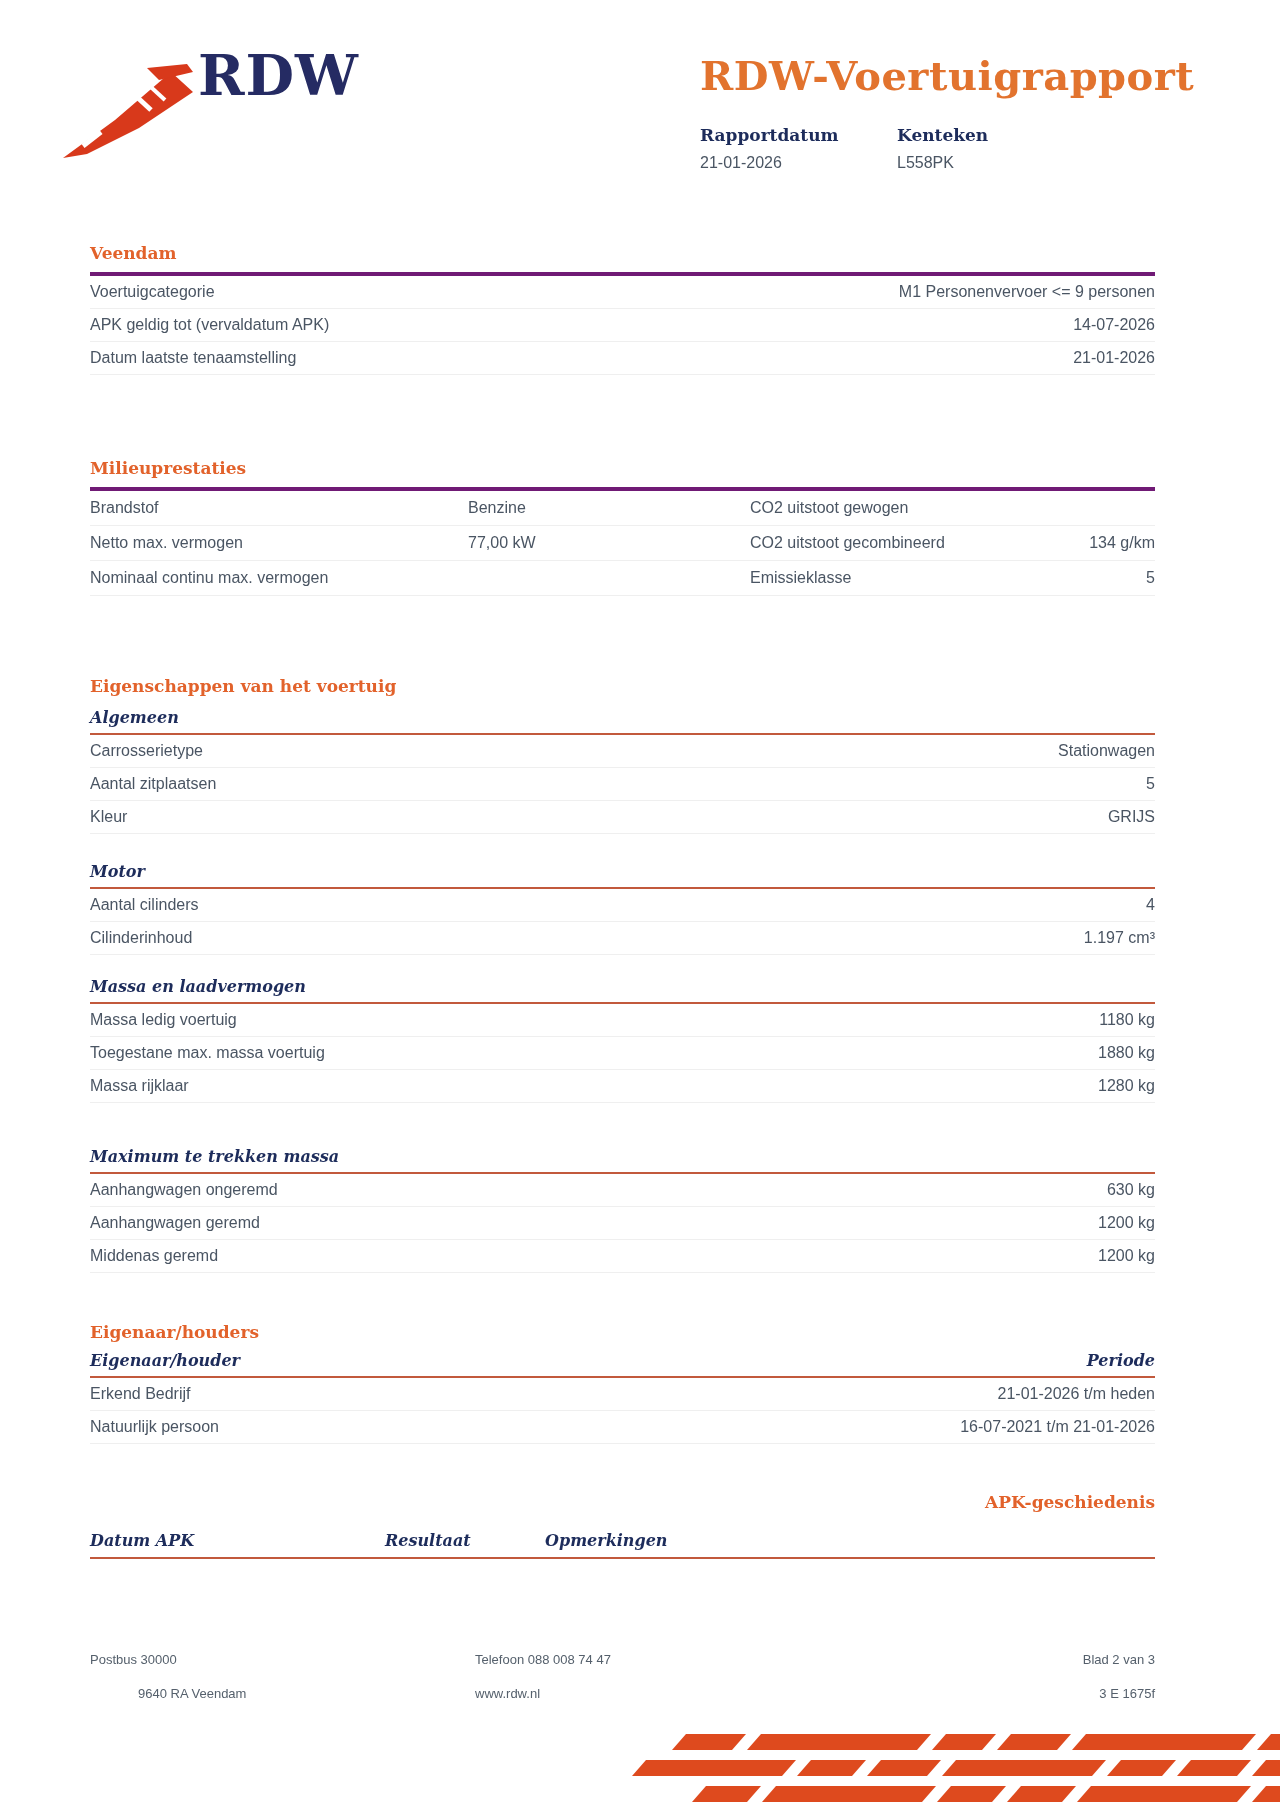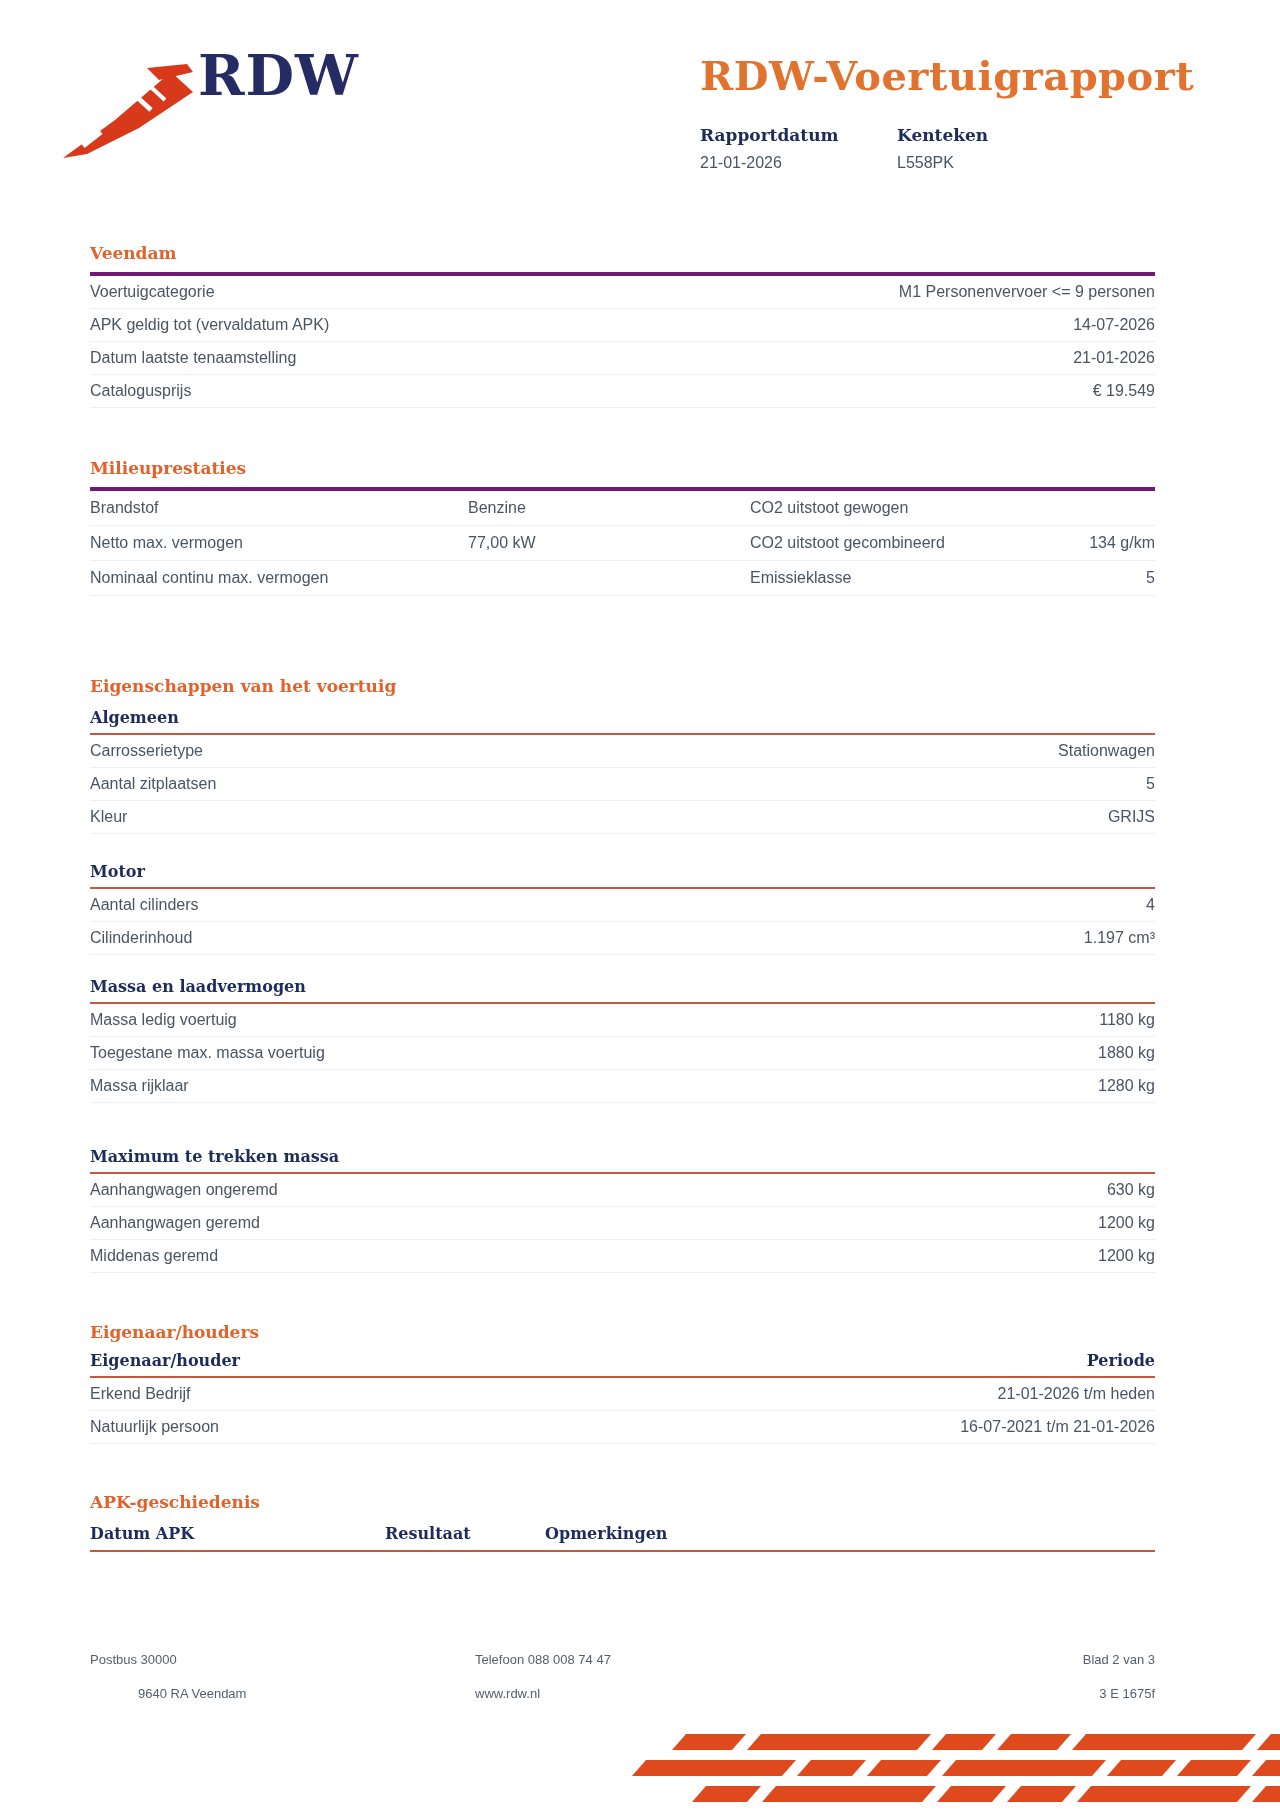--- a/index.html
+++ b/index.html
@@ -26,21 +26,21 @@
   }
   .meta-value { font-size:16px; color:#4a5563; margin-top:9px; }
 
   
   .sec-title {
     font-family:"DejaVu Serif", serif; font-weight:bold;
     font-size:17px; color:#e2622b; margin-bottom:9px;
   }
   .sub-title {
     font-family:"DejaVu Serif", serif; font-weight:bold;
-    font-size:16px; color:#1d2c5b; padding-bottom:6px;
+    font-size:16px; color:#1d2c5b; padding-bottom:6px;font-style:italic;
   }
   .orange-rule { border-bottom:2px solid #c2593c; }
   .rows { border-top:4px solid #701a75; }
   .rows.no-top { border-top:none; }
   .row {
     display:flex; justify-content:space-between; align-items:center;
     height:33px; border-bottom:1px solid #efefef;
     font-size:16px; color:#4a5563;
   }
   .row .val { text-align:right; white-space:nowrap; }
@@ -100,24 +100,20 @@
         <span class="val">M1 Personenvervoer &lt;= 9 personen</span>
       </div>
       <div class="row">
         <span>APK geldig tot (vervaldatum APK)</span>
         <span class="val">14-07-2026</span>
       </div>
       <div class="row">
         <span>Datum laatste tenaamstelling</span>
         <span class="val">21-01-2026</span>
       </div>
-      <div class="row">
-        <span>Catalogusprijs</span>
-        <span class="val">€ 19.549</span>
-      </div>
     </div>
   </div>
 
   <div class="abs content" style="top:458px;">
     <div class="sec-title">Milieuprestaties</div>
     <div class="rows">
       <div class="milieu-row">
         <span>Brandstof</span>
         <span>Benzine</span>
         <span>CO2 uitstoot gewogen</span>
@@ -222,21 +218,21 @@
         <span class="val">21-01-2026 t/m heden</span>
       </div>
       <div class="row">
         <span>Natuurlijk persoon</span>
         <span class="val">16-07-2021 t/m 21-01-2026</span>
       </div>
     </div>
   </div>
 
   <div class="abs content" style="top:1492px;">
-    <div class="sec-title" style="margin-bottom:12px;">APK-geschiedenis</div>
+    <div class="sec-title" style="margin-bottom:19px;text-align:right;">APK-geschiedenis</div>
     <div class="apk-head orange-rule" style="padding-bottom:7px;">
       <span class="sub-title" style="padding-bottom:0;">Datum APK</span>
       <span class="sub-title" style="padding-bottom:0;">Resultaat</span>
       <span class="sub-title" style="padding-bottom:0;">Opmerkingen</span>
     </div>
   </div>
 
   <div class="abs content" style="top:1652px;">
     <div style="position:relative; height:70px;">
       <div class="abs footer-text" style="left:0; top:0;">Postbus 30000</div>

